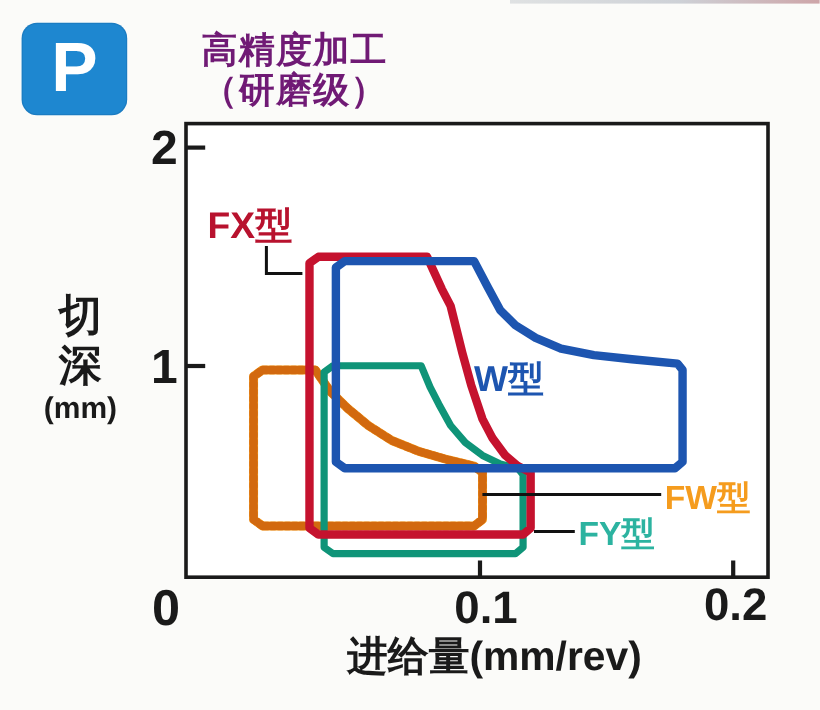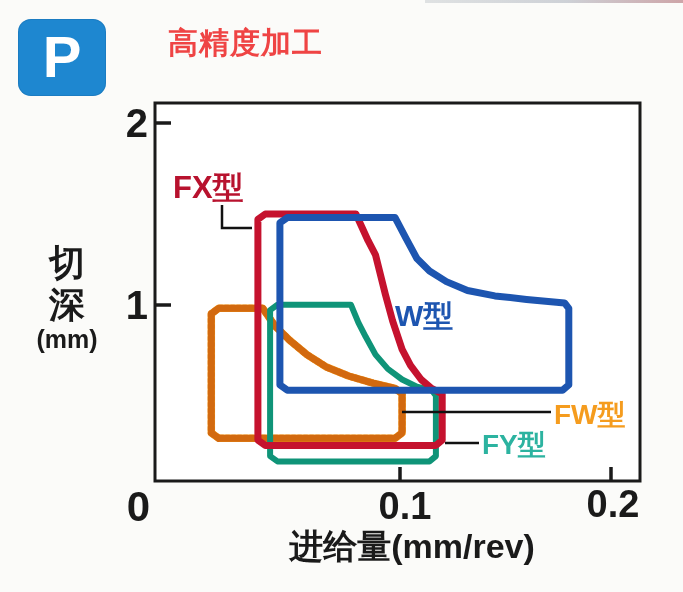--- a/index.html
+++ b/index.html
@@ -15,21 +15,21 @@
   .badge{
     position:absolute;left:18px;top:19px;width:88px;height:77px;
     border-radius:13px;display:flex;align-items:center;justify-content:center;
     box-shadow:0 0 0 1px rgba(20,90,150,.25) inset;
   }
   .badge span{
     color:#fff;font-size:58px;font-weight:bold;line-height:1;
     transform:translateY(-1px);
   }
   .title{
-    position:absolute;left:168px;top:26px;color:#ef4444;
+    position:absolute;left:168px;top:26px;color:#701a75;
     font-size:30px;font-weight:bold;line-height:33px;letter-spacing:1px;
     white-space:nowrap;
   }
   svg.chart{position:absolute;left:0;top:0;}
   text{font-family:"Liberation Sans","DejaVu Sans",sans-serif;}
   .tick-num{font-weight:bold;fill:#1a1a1a;}
   .axis-title{font-weight:bold;fill:#1a1a1a;}
   .series-label{font-weight:bold;}
   path.region{fill:none;stroke-linejoin:round;stroke-linecap:round;}
 </style>
@@ -37,20 +37,21 @@
 <body>
 
 <div class="scan-line"></div>
 
 <div class="badge" style="background: rgb(30, 135, 208);">
   <span>P</span>
 </div>
 
 <div class="title">
   <div>高精度加工</div>
+  <div>（研磨级）</div>
 </div>
 
 <svg class="chart" width="683" height="592" viewBox="0 0 683 592">
 
   <rect x="155" y="103" width="485" height="378" fill="#ffffff" stroke="#1a1a1a" stroke-width="3"></rect>
 
   <line x1="155" y1="123" x2="171" y2="123" stroke="#1a1a1a" stroke-width="3.5"></line>
   <line x1="155" y1="305" x2="171" y2="305" stroke="#1a1a1a" stroke-width="3.5"></line>
   <line x1="400" y1="481" x2="400" y2="467" stroke="#1a1a1a" stroke-width="3.5"></line>
   <line x1="611" y1="481" x2="611" y2="467" stroke="#1a1a1a" stroke-width="3.5"></line>

